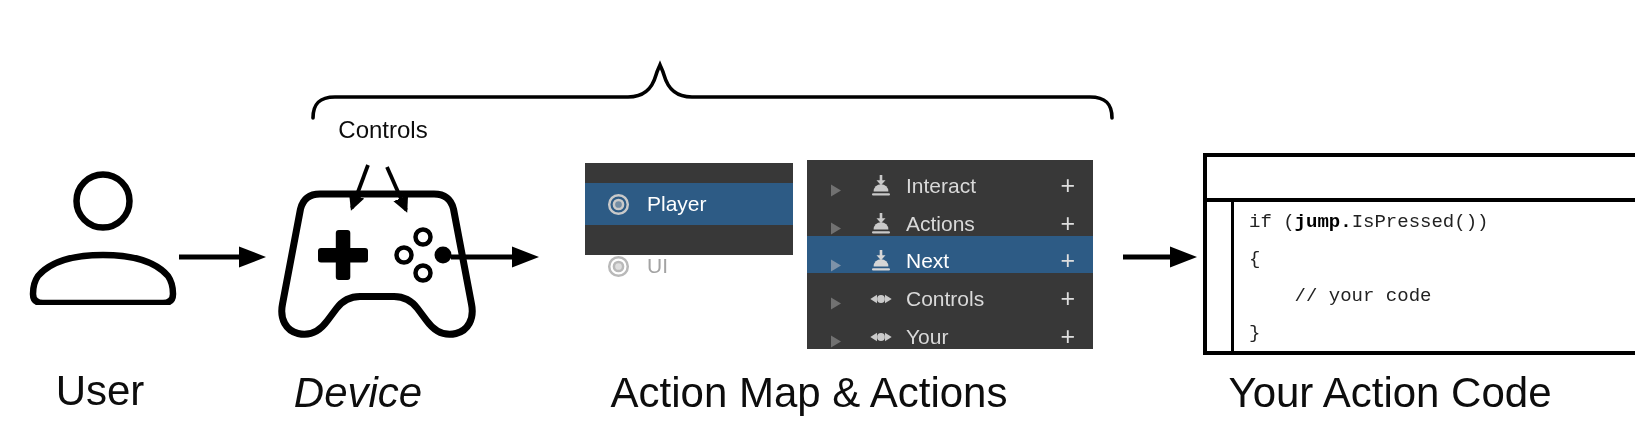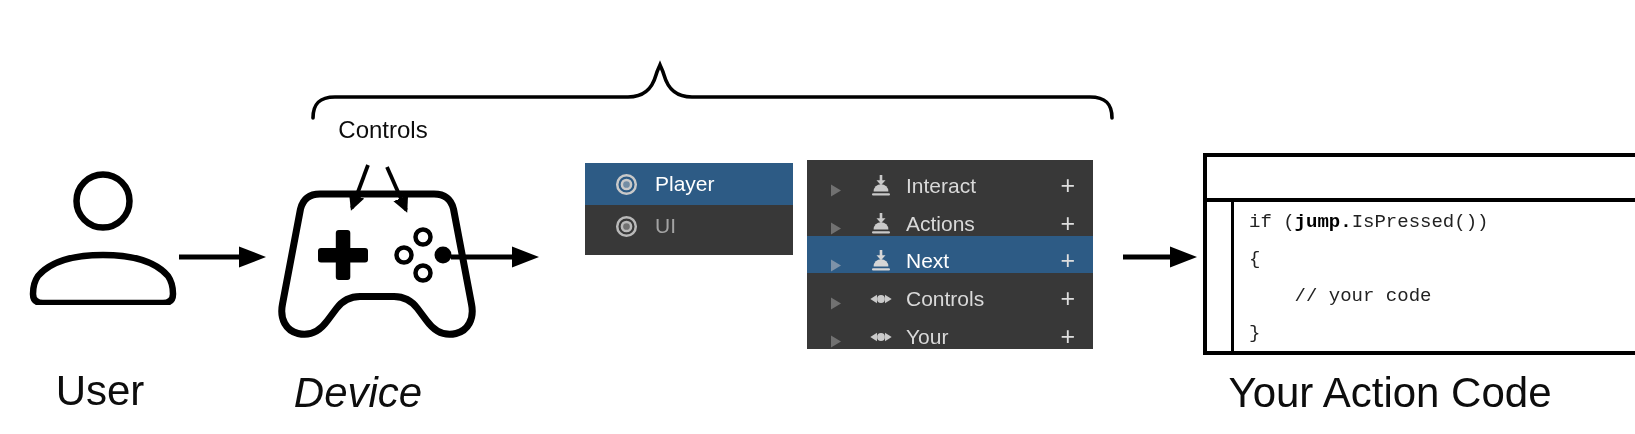--- a/index.html
+++ b/index.html
@@ -6,21 +6,21 @@
   .canvas{position:relative;width:1635px;height:434px;background:#ffffff;overflow:hidden;
           font-family:"Liberation Sans","DejaVu Sans",sans-serif;}
 
   .big-label{position:absolute;font-size:42px;color:#0d0d0d;text-align:center;white-space:nowrap;}
   .mid-label{position:absolute;font-size:24px;color:#0d0d0d;text-align:center;white-space:nowrap;}
 
   .abs{position:absolute;}
 
   
   .map-panel{position:absolute;left:585px;top:163px;width:208px;height:92px;background:#383838;}
-  .map-row{display:flex;align-items:center;height:42px;padding-left:28px;box-sizing:border-box;}
+  .map-row{display:flex;align-items:center;height:42px;padding-left:20px;box-sizing:border-box;margin-top:20px;}
   .map-row .row-label{font-size:21px;color:#a3a3a3;margin-left:15px;}
   .map-row.selected{background:#2d5b85;}
   .map-row.selected .row-label{color:#ffffff;}
 
   
   .actions-panel{position:absolute;left:807px;top:160px;width:286px;height:189px;background:#383838;
                  display:flex;flex-direction:column;}
   .action-row{display:flex;align-items:flex-end;flex:1 1 0;padding-left:21px;box-sizing:border-box;}
   .action-row.selected{background:#2d5b85;}
   .action-row .tri{margin-left:0;display:block;}
@@ -196,15 +196,16 @@
     <div class="code-divider"></div>
     <div class="code-gutter"></div>
     <pre class="code-text"><span>if (</span><b>jump.</b><span>IsPressed())</span>
 <span>{</span>
 <span>    // your code</span>
 <span>}</span></pre>
   </div>
 
   <div class="big-label" style="left:30px;top:367px;width:140px;">User</div>
   <div class="big-label" style="left:268px;top:369px;width:180px;font-style:italic;">Device</div>
+  <div class="big-label" style="left:559px;top:369px;width:500px;">Action Map &amp; Actions</div>
   <div class="big-label" style="left:1140px;top:369px;width:500px;">Your Action Code</div>
 
 </div>
 
 </body></html>

